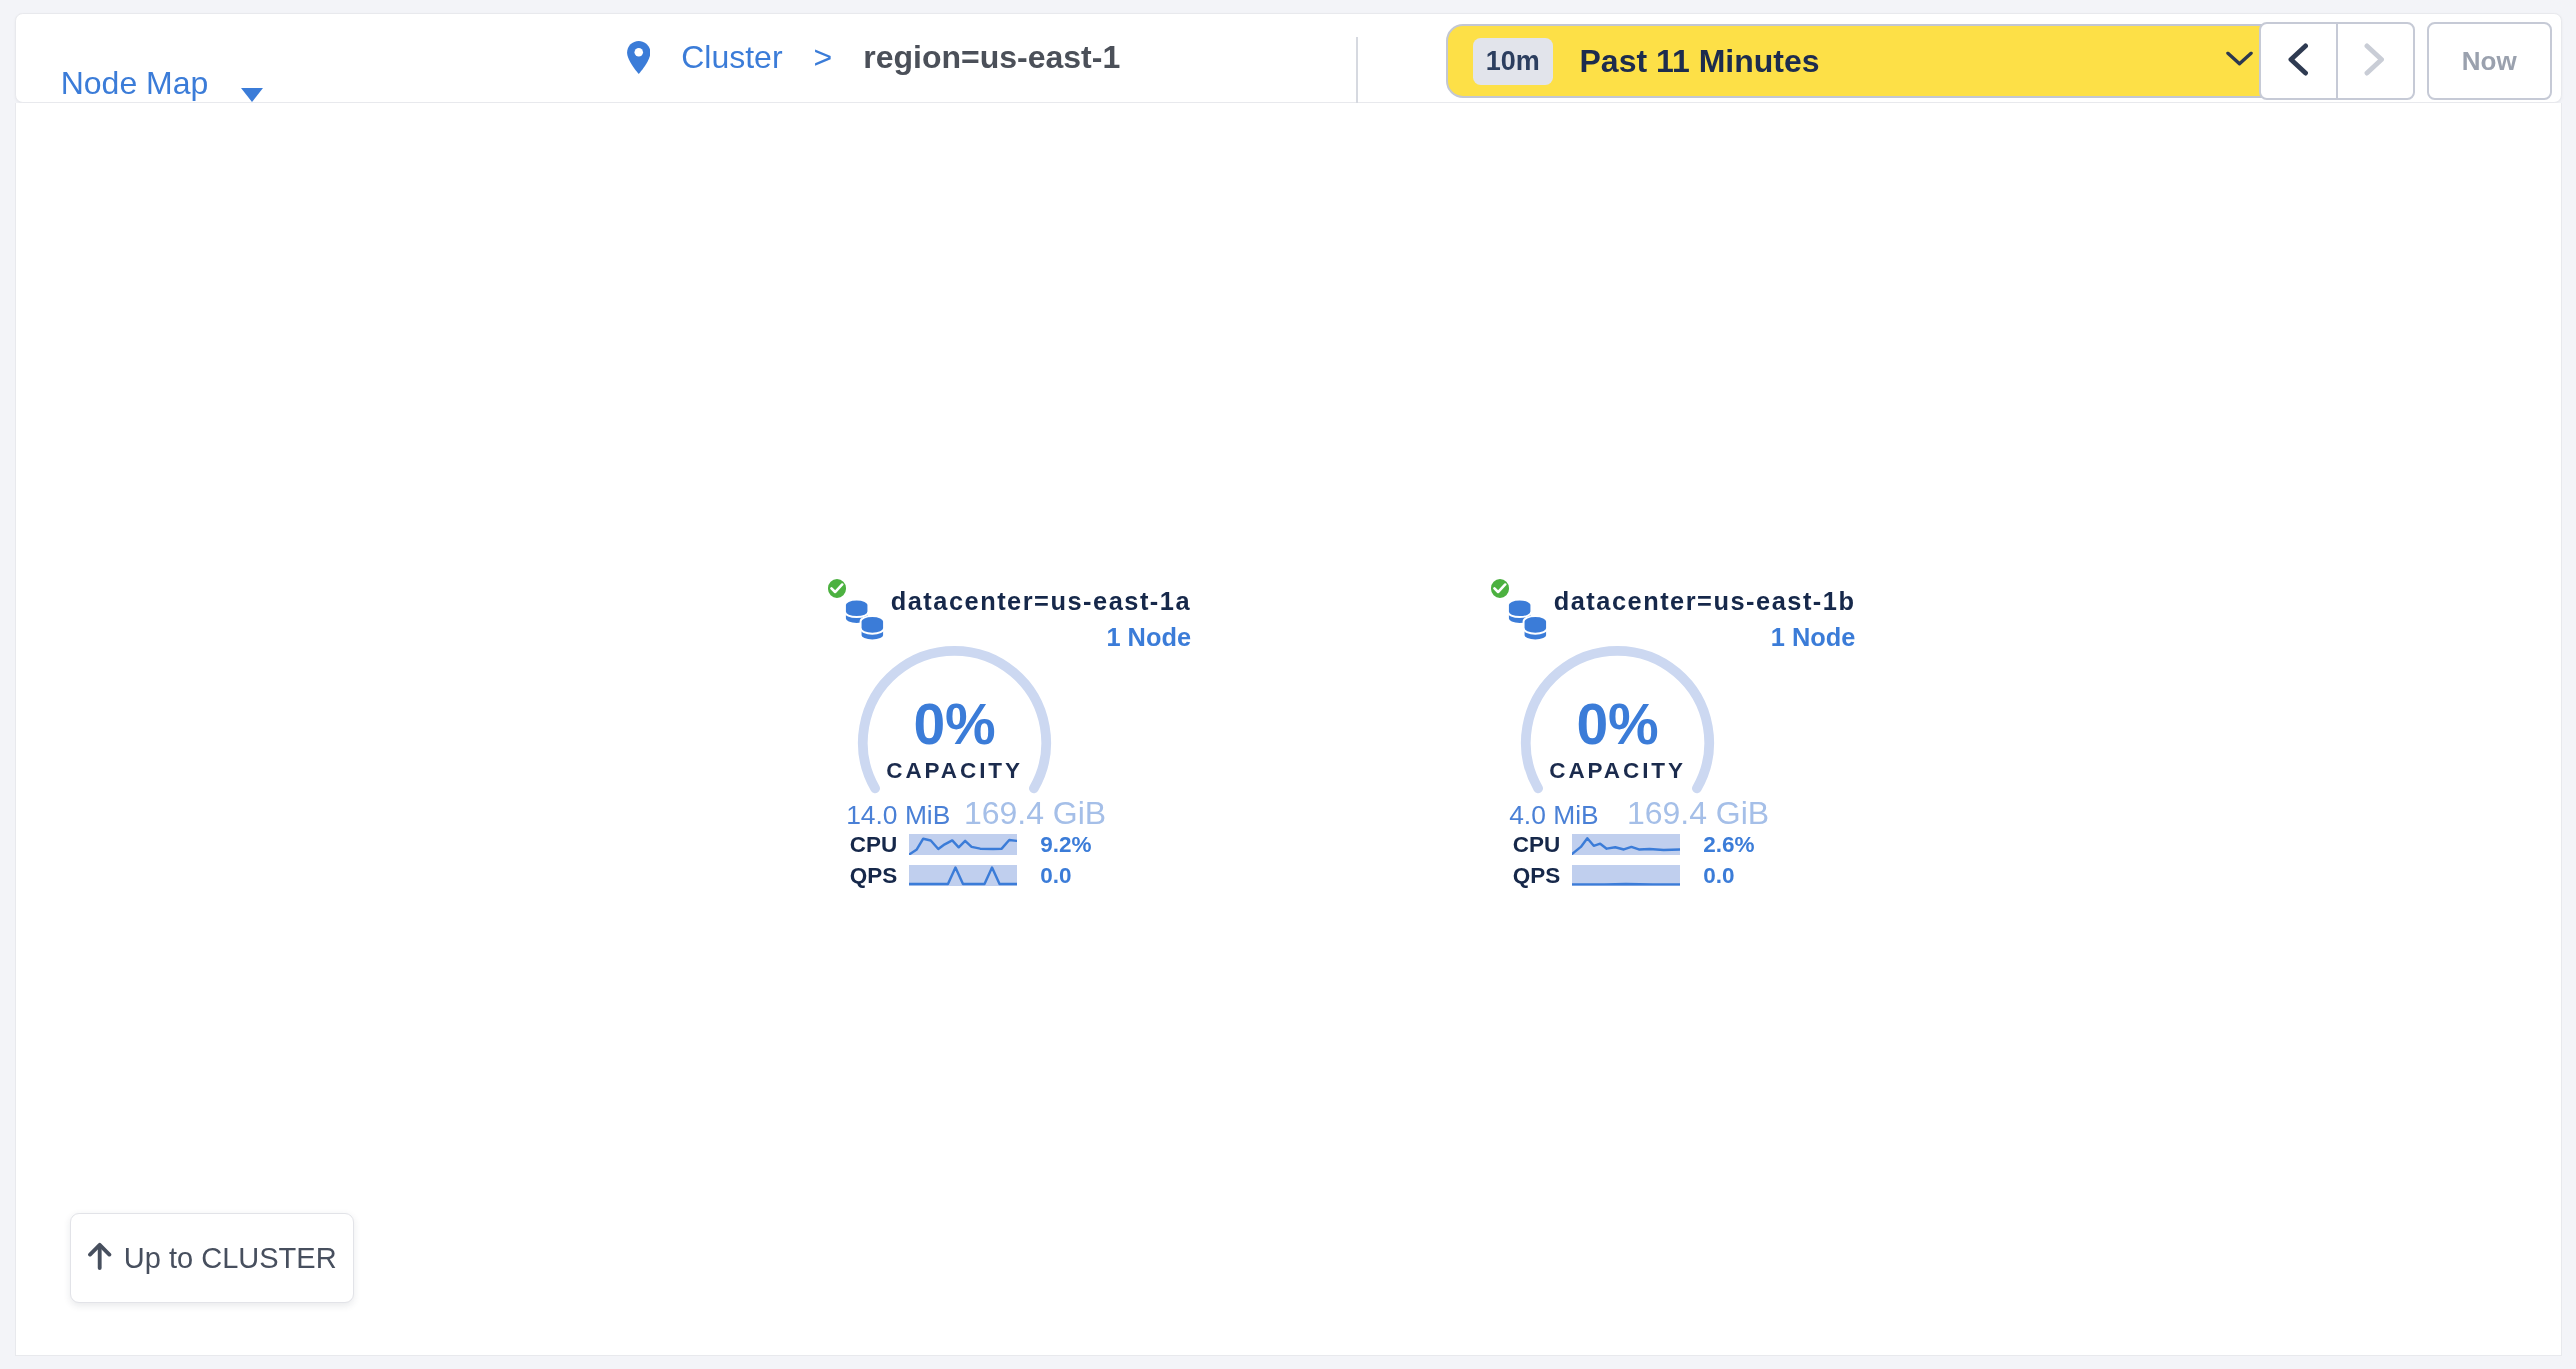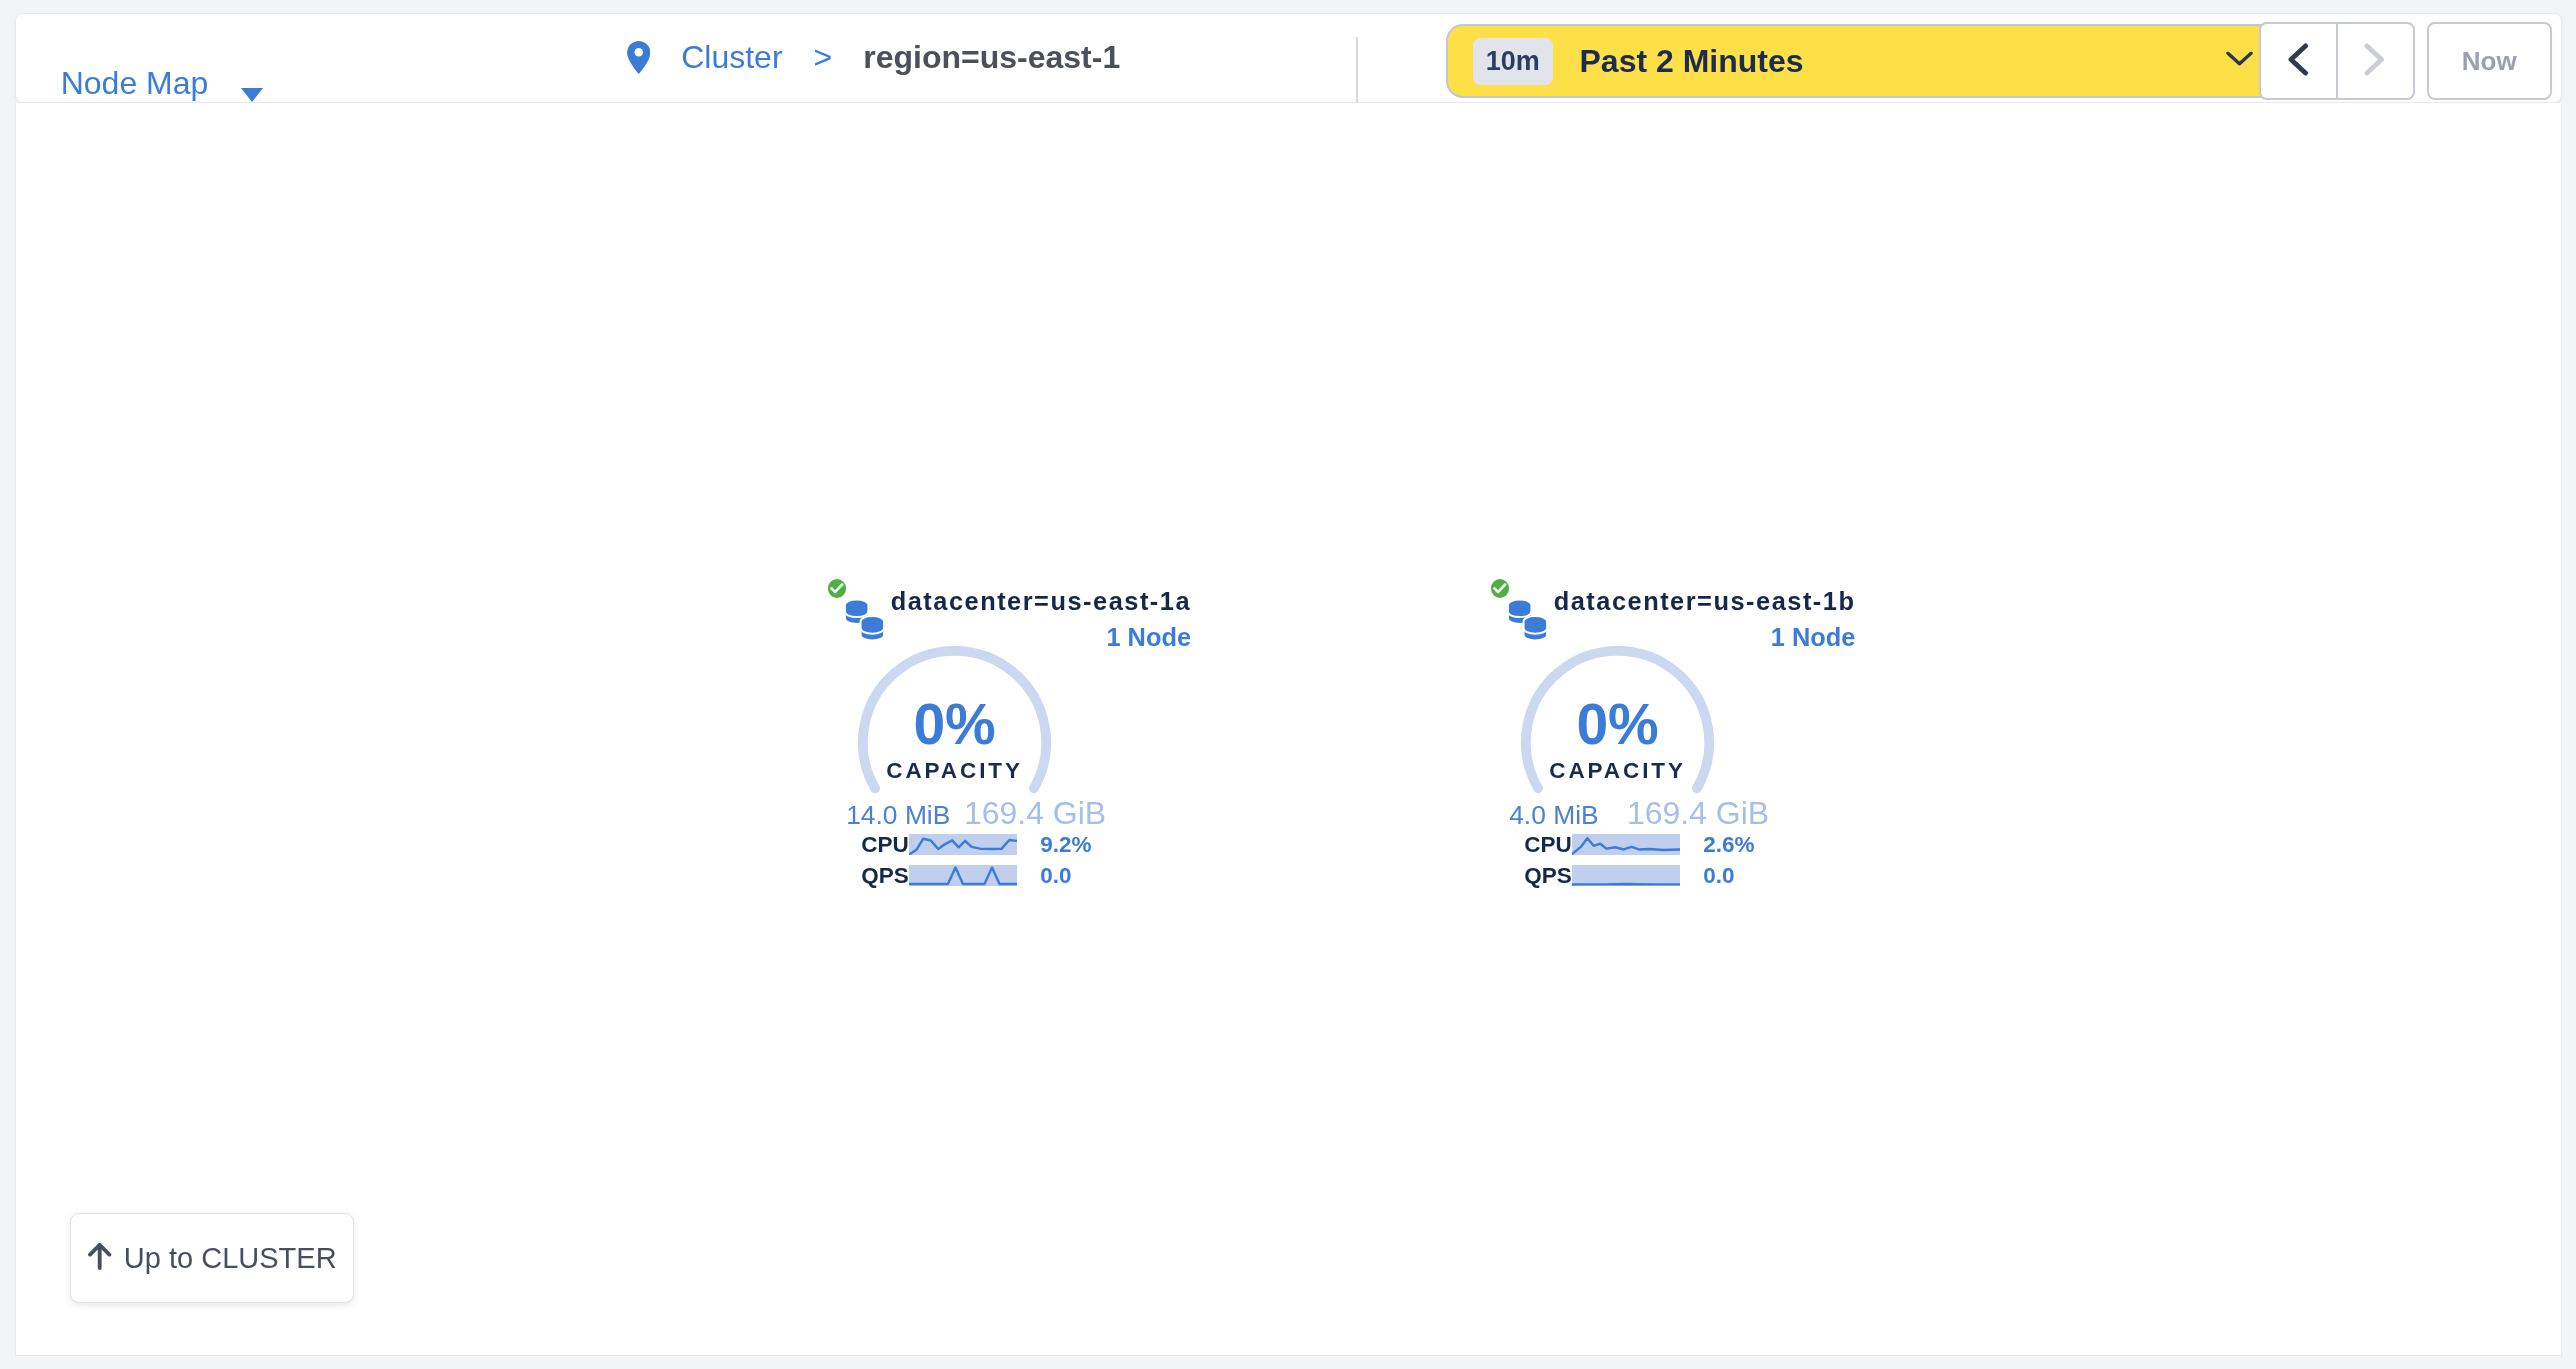--- a/index.html
+++ b/index.html
@@ -102,21 +102,21 @@
   }
   .cap-used  { font-size:26.4px; font-weight:500; color:#4a80d6; }
   .cap-total { font-size:32px; font-weight:500; color:#a5bfe8; }
 
   .metric-row {
     position:absolute; left:27px; width:260px; height:25.4px;
     display:flex; align-items:center;
   }
   .metric-row.cpu { top:257px; }
   .metric-row.qps { top:288px; }
-  .metric-label { width:59px; font-size:22.5px; font-weight:700; color:#16284a;text-align:right; }
+  .metric-label { width:59px; font-size:22.5px; font-weight:700; color:#16284a; }
   .spark { background:#c0cfee; display:block; }
   .metric-value { margin-left:23.5px; font-size:22.5px; font-weight:700; color:#3b7cd8; }
 
   
   .up-btn {
     position:absolute; left:54px; top:1110px; width:284px; height:90px;
     background:#fff; border:1px solid #e2e3e8; border-radius:9px;
     box-shadow:0 2.9px 7.8px rgba(40,50,70,.10);
     display:flex; align-items:center; justify-content:center; gap:11.7px;
     cursor:pointer;
@@ -142,21 +142,21 @@
     </span>
     <span class="root">Cluster</span>
     <span class="sep">&gt;</span>
     <span class="current">region=us-east-1</span>
   </div>
 
   <div class="topbar-divider"></div>
 
   <div class="time-select">
     <span class="time-badge">10m</span>
-    <span class="time-label">Past 2 Minutes</span>
+    <span class="time-label">Past 11 Minutes</span>
     <span class="time-chevron">
       <svg width="27" height="15.6" viewBox="0 0 28 16">
         <polyline points="2,2 14,13 26,2" fill="none" stroke="#2c3850" stroke-width="3.5" stroke-linecap="round" stroke-linejoin="round"></polyline>
       </svg>
     </span>
   </div>
 
   <div class="time-nav">
     <div class="nav-btn">
       <span>

